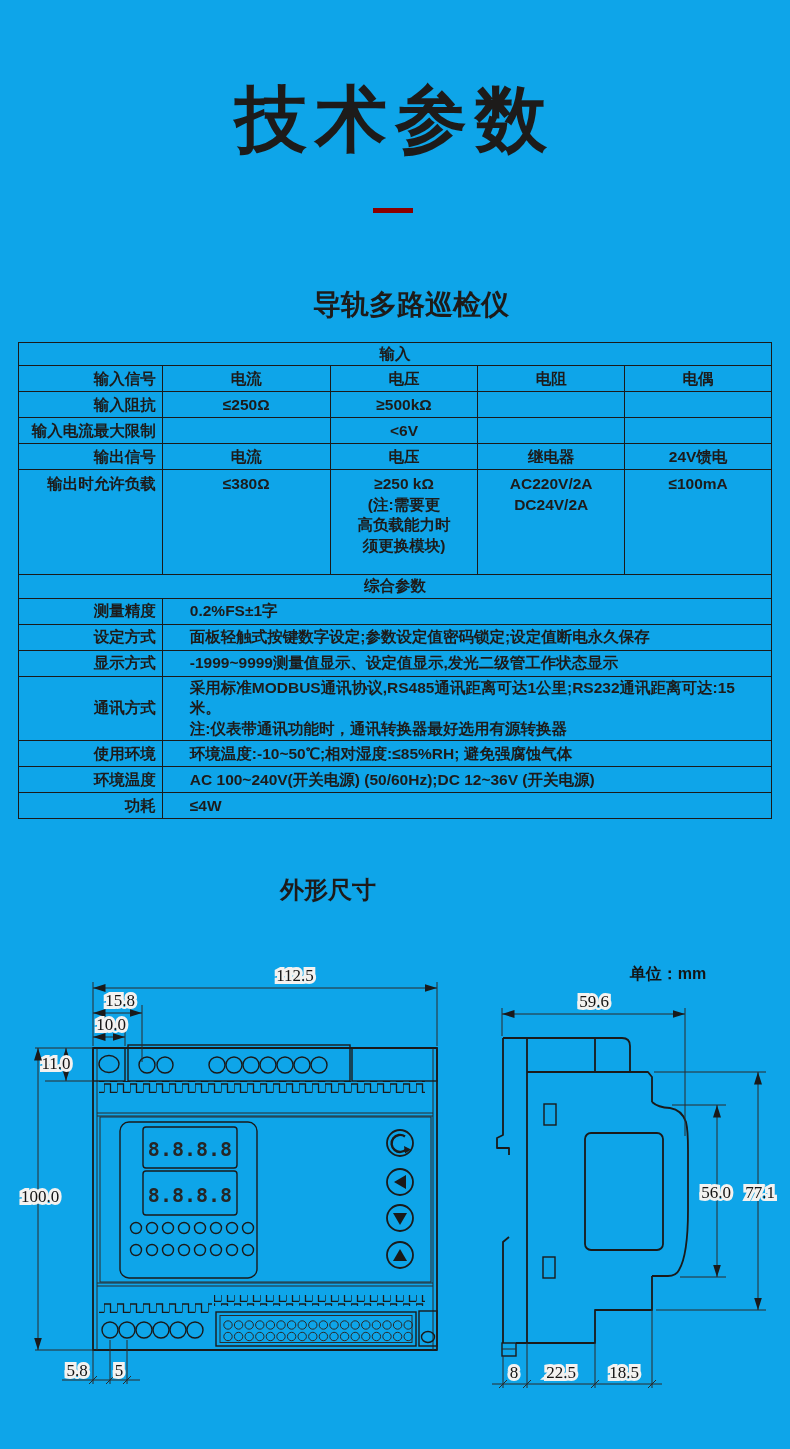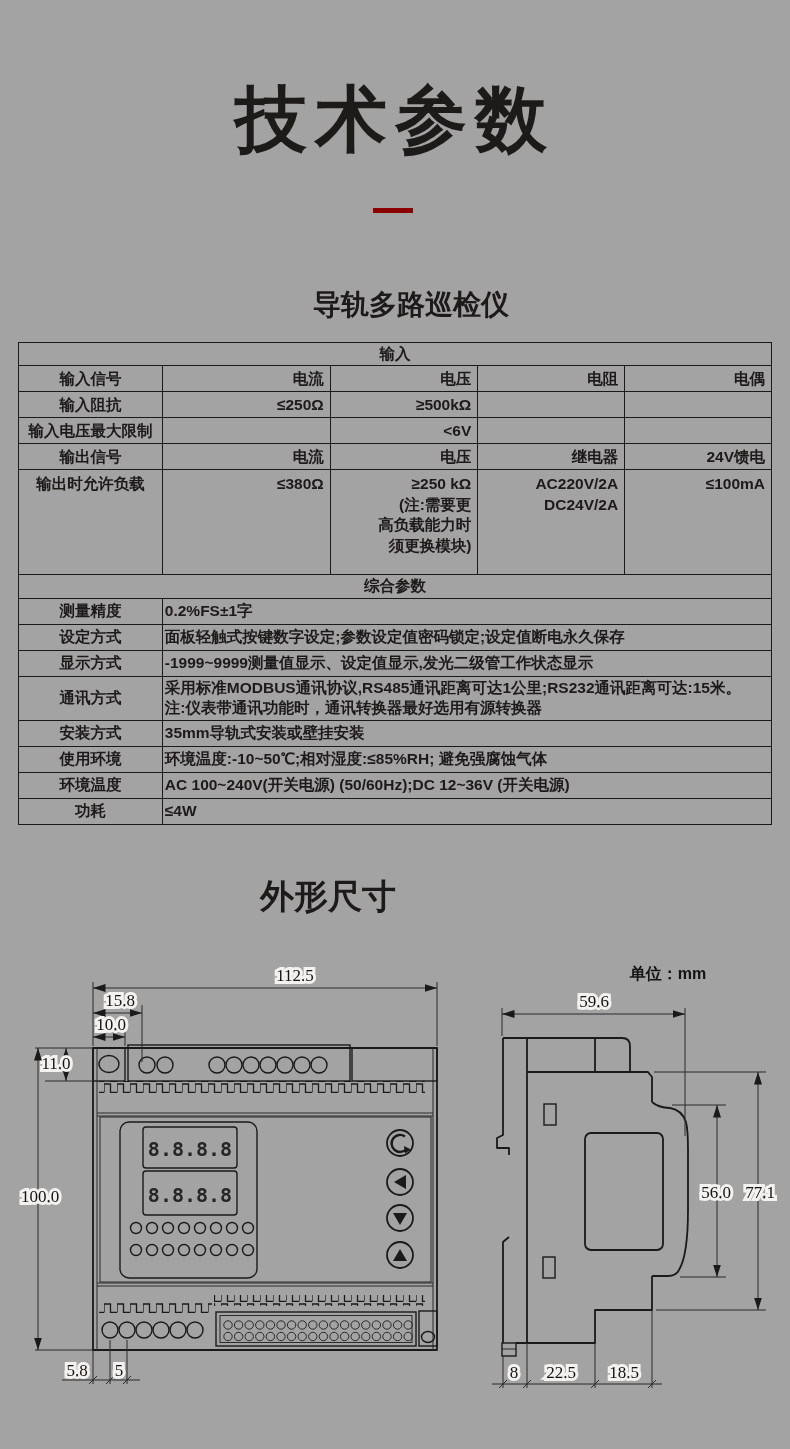--- a/index.html
+++ b/index.html
@@ -1,31 +1,31 @@
 <!DOCTYPE html>
 <html><head>
 <meta charset="utf-8">
 <style>
   html,body{margin:0;padding:0;}
-  .page{position:relative;width:790px;height:1449px;background:#a3a3a3;
+  .page{position:relative;width:790px;height:1449px;background:#0ea5e9;
         font-family:"Liberation Sans",sans-serif;color:#1d1b1a;overflow:hidden;}
   .page-title{position:absolute;top:72px;left:0;width:790px;text-align:center;
         font-size:72px;font-weight:900;letter-spacing:8px;margin:0;}
   .title-divider{position:absolute;top:208px;left:373px;width:40px;height:5px;}
   .subtitle{position:absolute;top:270px;left:0;width:790px;text-align:center;
         font-size:28px;font-weight:800;margin:16px;}
   .dims-title{position:absolute;top:874px;left:0;width:656px;text-align:center;
-        font-size:34px;font-weight:800;margin:0;}
+        font-size:24px;font-weight:800;margin:0;}
   table.spec{position:absolute;top:342px;left:18px;width:754px;
         border-collapse:collapse;table-layout:fixed;}
   table.spec td{border:1.6px solid #1a1a1a;font-size:15.5px;font-weight:700;
-        padding:1px 6px;height:23px;line-height:1.32;text-align:right;
+        padding:1px 6px;height:23px;line-height:1.32;text-align:center;
         vertical-align:middle;white-space:pre-line;overflow:hidden;}
-  table.spec td.lbl{text-align:center;}
-  table.spec td.val{text-align:left;padding-left:2px;}
+  table.spec td.lbl{text-align:right;}
+  table.spec td.val{text-align:left;padding-left:27px;}
   table.spec tr.sec td{text-align:center;height:19px;}
   table.spec tr.hdr{height:24px;}
   table.spec tr.tall td{vertical-align:top;height:99px;padding-top:4px;}
   svg.draw{position:absolute;top:950px;left:0;}
   svg.draw .ol{fill:none;stroke:#1a1a1a;stroke-width:1.8;stroke-linejoin:round;}
   svg.draw .th{fill:none;stroke:#1a1a1a;stroke-width:1.4;}
   svg.draw .dl{fill:none;stroke:#2a2a2a;stroke-width:1;}
   svg.draw .dim{font:17px "Liberation Serif",serif;fill:#141414;text-anchor:middle;
         paint-order:stroke;stroke:#f3f2f0;stroke-width:6px;}
   svg.draw .seg{font:600 20px "DejaVu Sans Mono",monospace;fill:#262626;text-anchor:middle;}
@@ -60,21 +60,21 @@
       <td>电偶</td>
         </tr>
     <tr>
       <td class="lbl">输入阻抗</td>
       <td>≤250Ω</td>
       <td>≥500kΩ</td>
       <td></td>
       <td></td>
         </tr>
     <tr>
-      <td class="lbl">输入电压最大限制</td>
+      <td class="lbl">输入电流最大限制</td>
       <td></td>
       <td>&lt;6V</td>
       <td></td>
       <td></td>
         </tr>
     <tr class="hdr">
       <td class="lbl">输出信号</td>
       <td>电流</td>
       <td>电压</td>
       <td>继电器</td>
@@ -103,24 +103,20 @@
       <td colspan="4" class="val">面板轻触式按键数字设定;参数设定值密码锁定;设定值断电永久保存</td>
         </tr>
     <tr>
       <td class="lbl">显示方式</td>
       <td colspan="4" class="val">-1999~9999测量值显示、设定值显示,发光二级管工作状态显示</td>
         </tr>
     <tr>
       <td class="lbl">通讯方式</td>
       <td colspan="4" class="val">采用标准MODBUS通讯协议,RS485通讯距离可达1公里;RS232通讯距离可达:15米。
 注:仪表带通讯功能时，通讯转换器最好选用有源转换器</td>
-        </tr>
-    <tr>
-      <td class="lbl">安装方式</td>
-      <td colspan="4" class="val">35mm导轨式安装或壁挂安装</td>
         </tr>
     <tr>
       <td class="lbl">使用环境</td>
       <td colspan="4" class="val">环境温度:-10~50℃;相对湿度:≤85%RH; 避免强腐蚀气体</td>
         </tr>
     <tr class="hdr">
       <td class="lbl">环境温度</td>
       <td colspan="4" class="val">AC 100~240V(开关电源) (50/60Hz);DC 12~36V (开关电源)</td>
         </tr>
     <tr>

